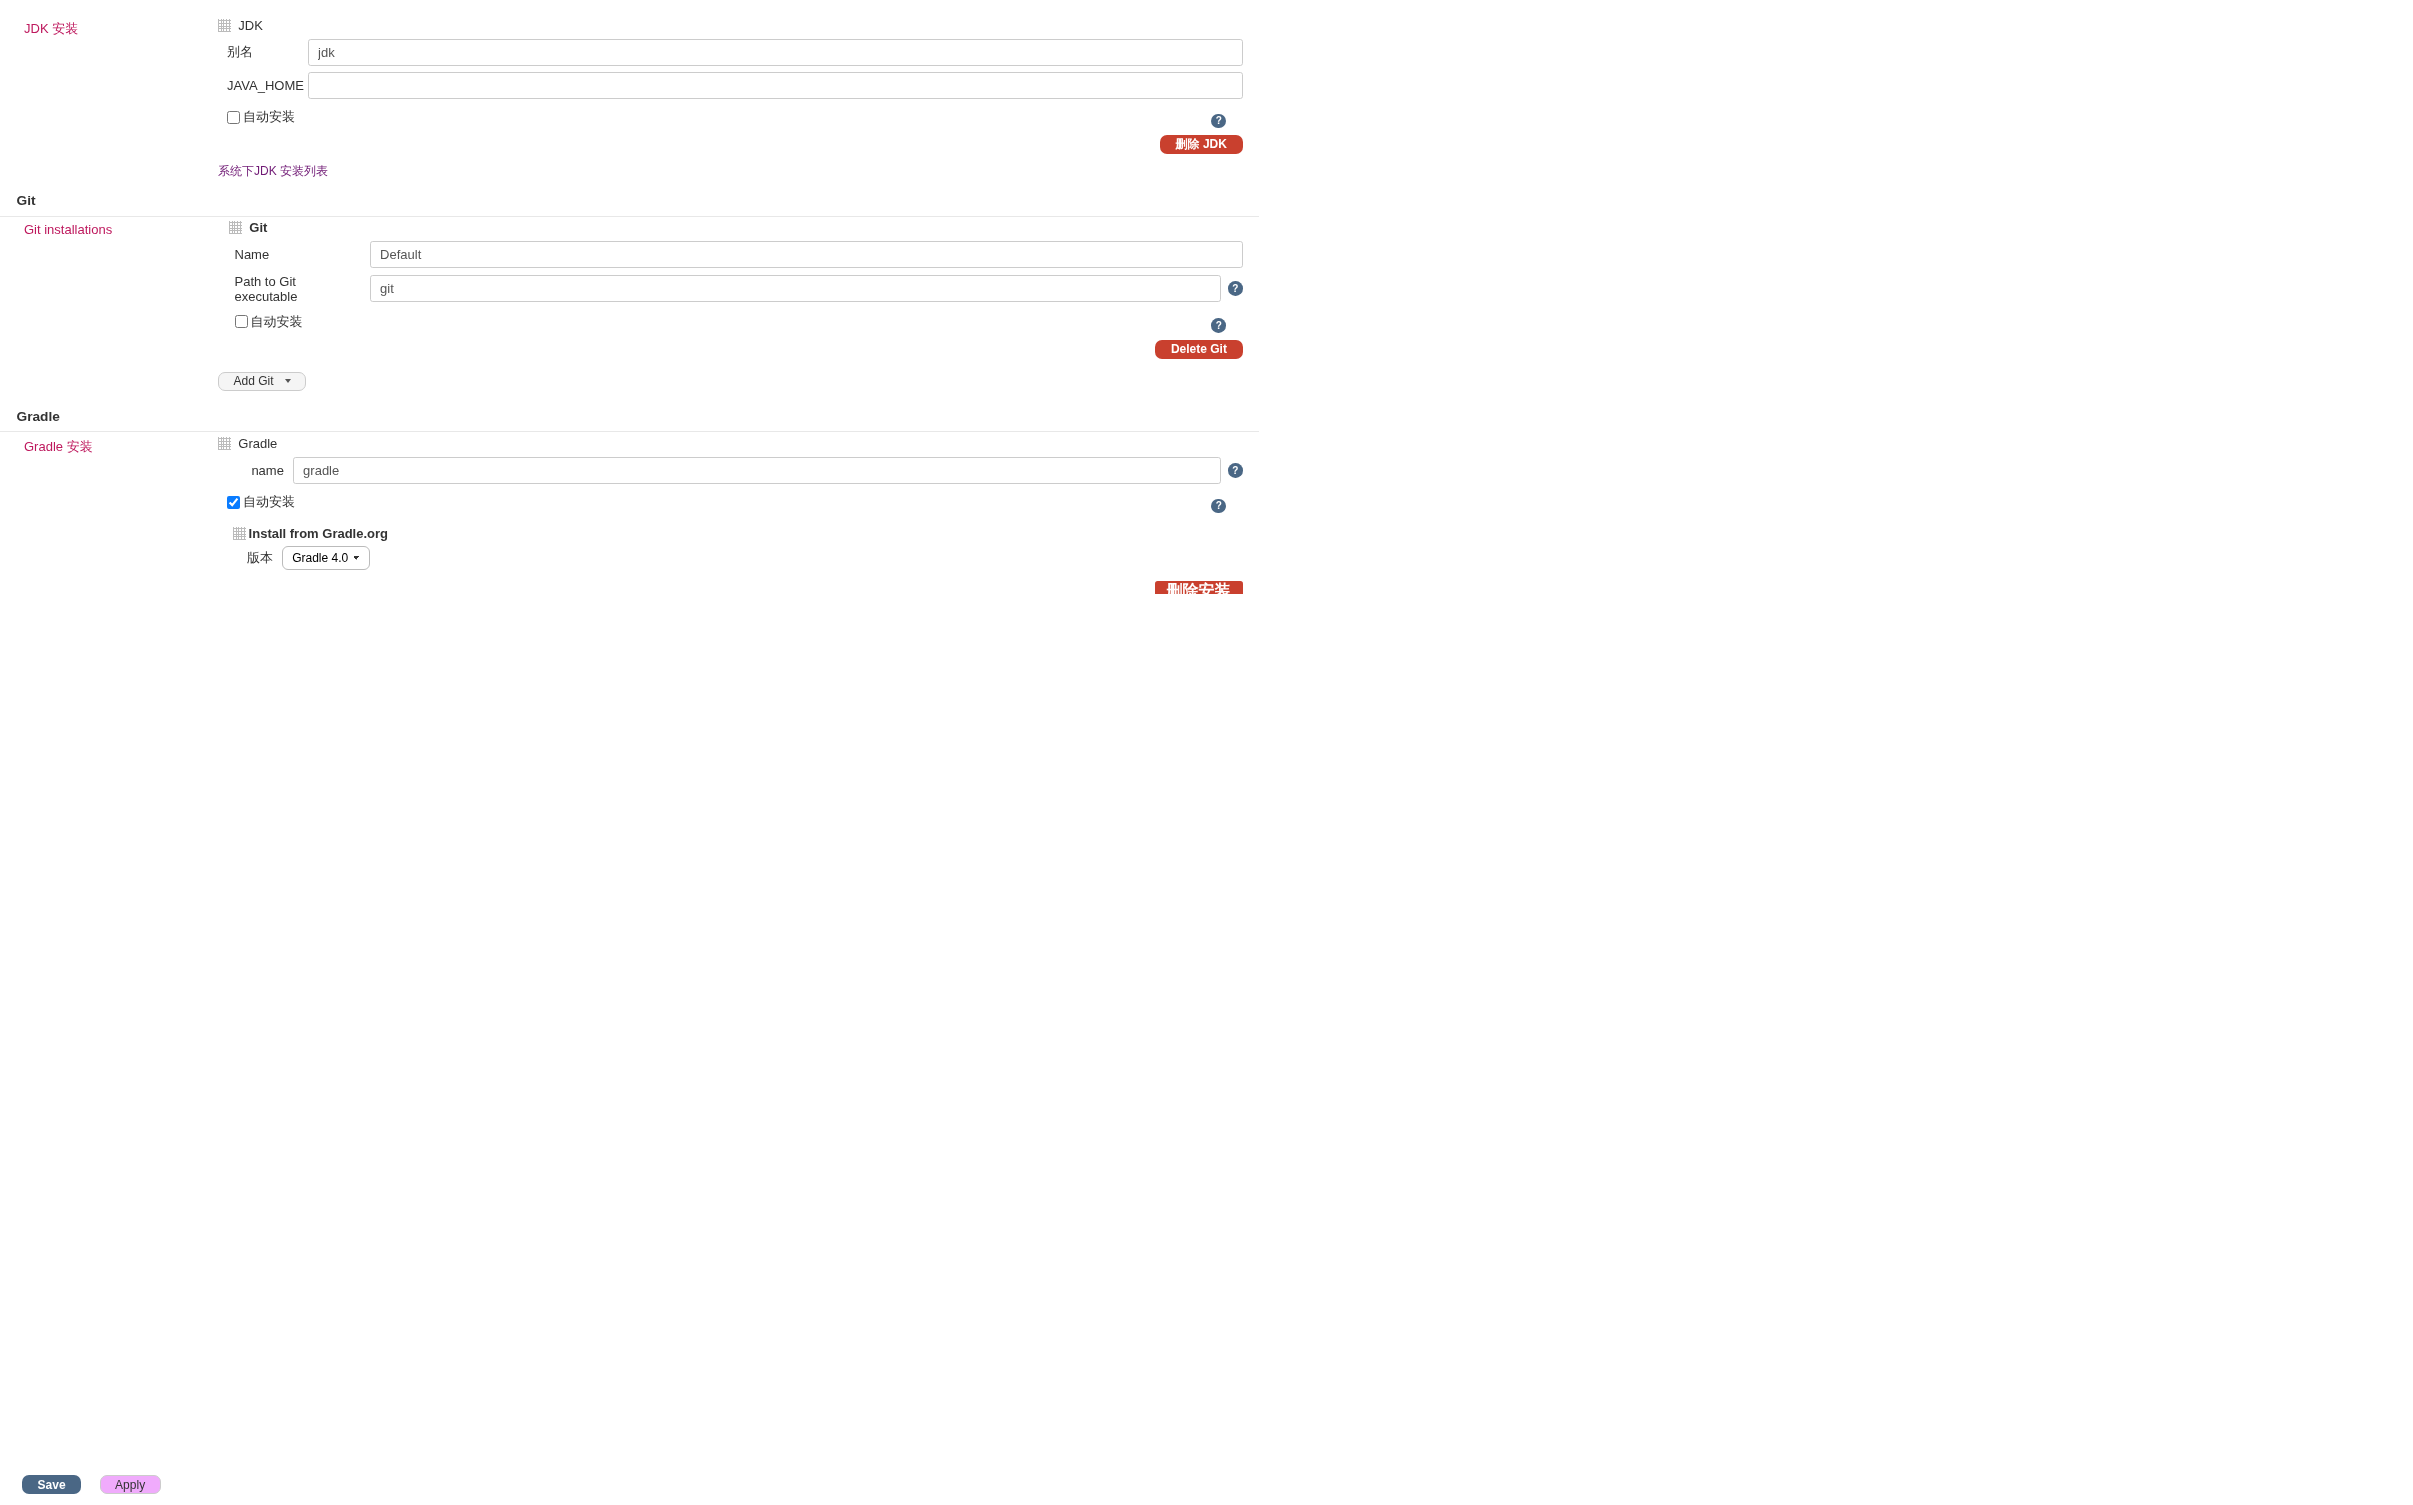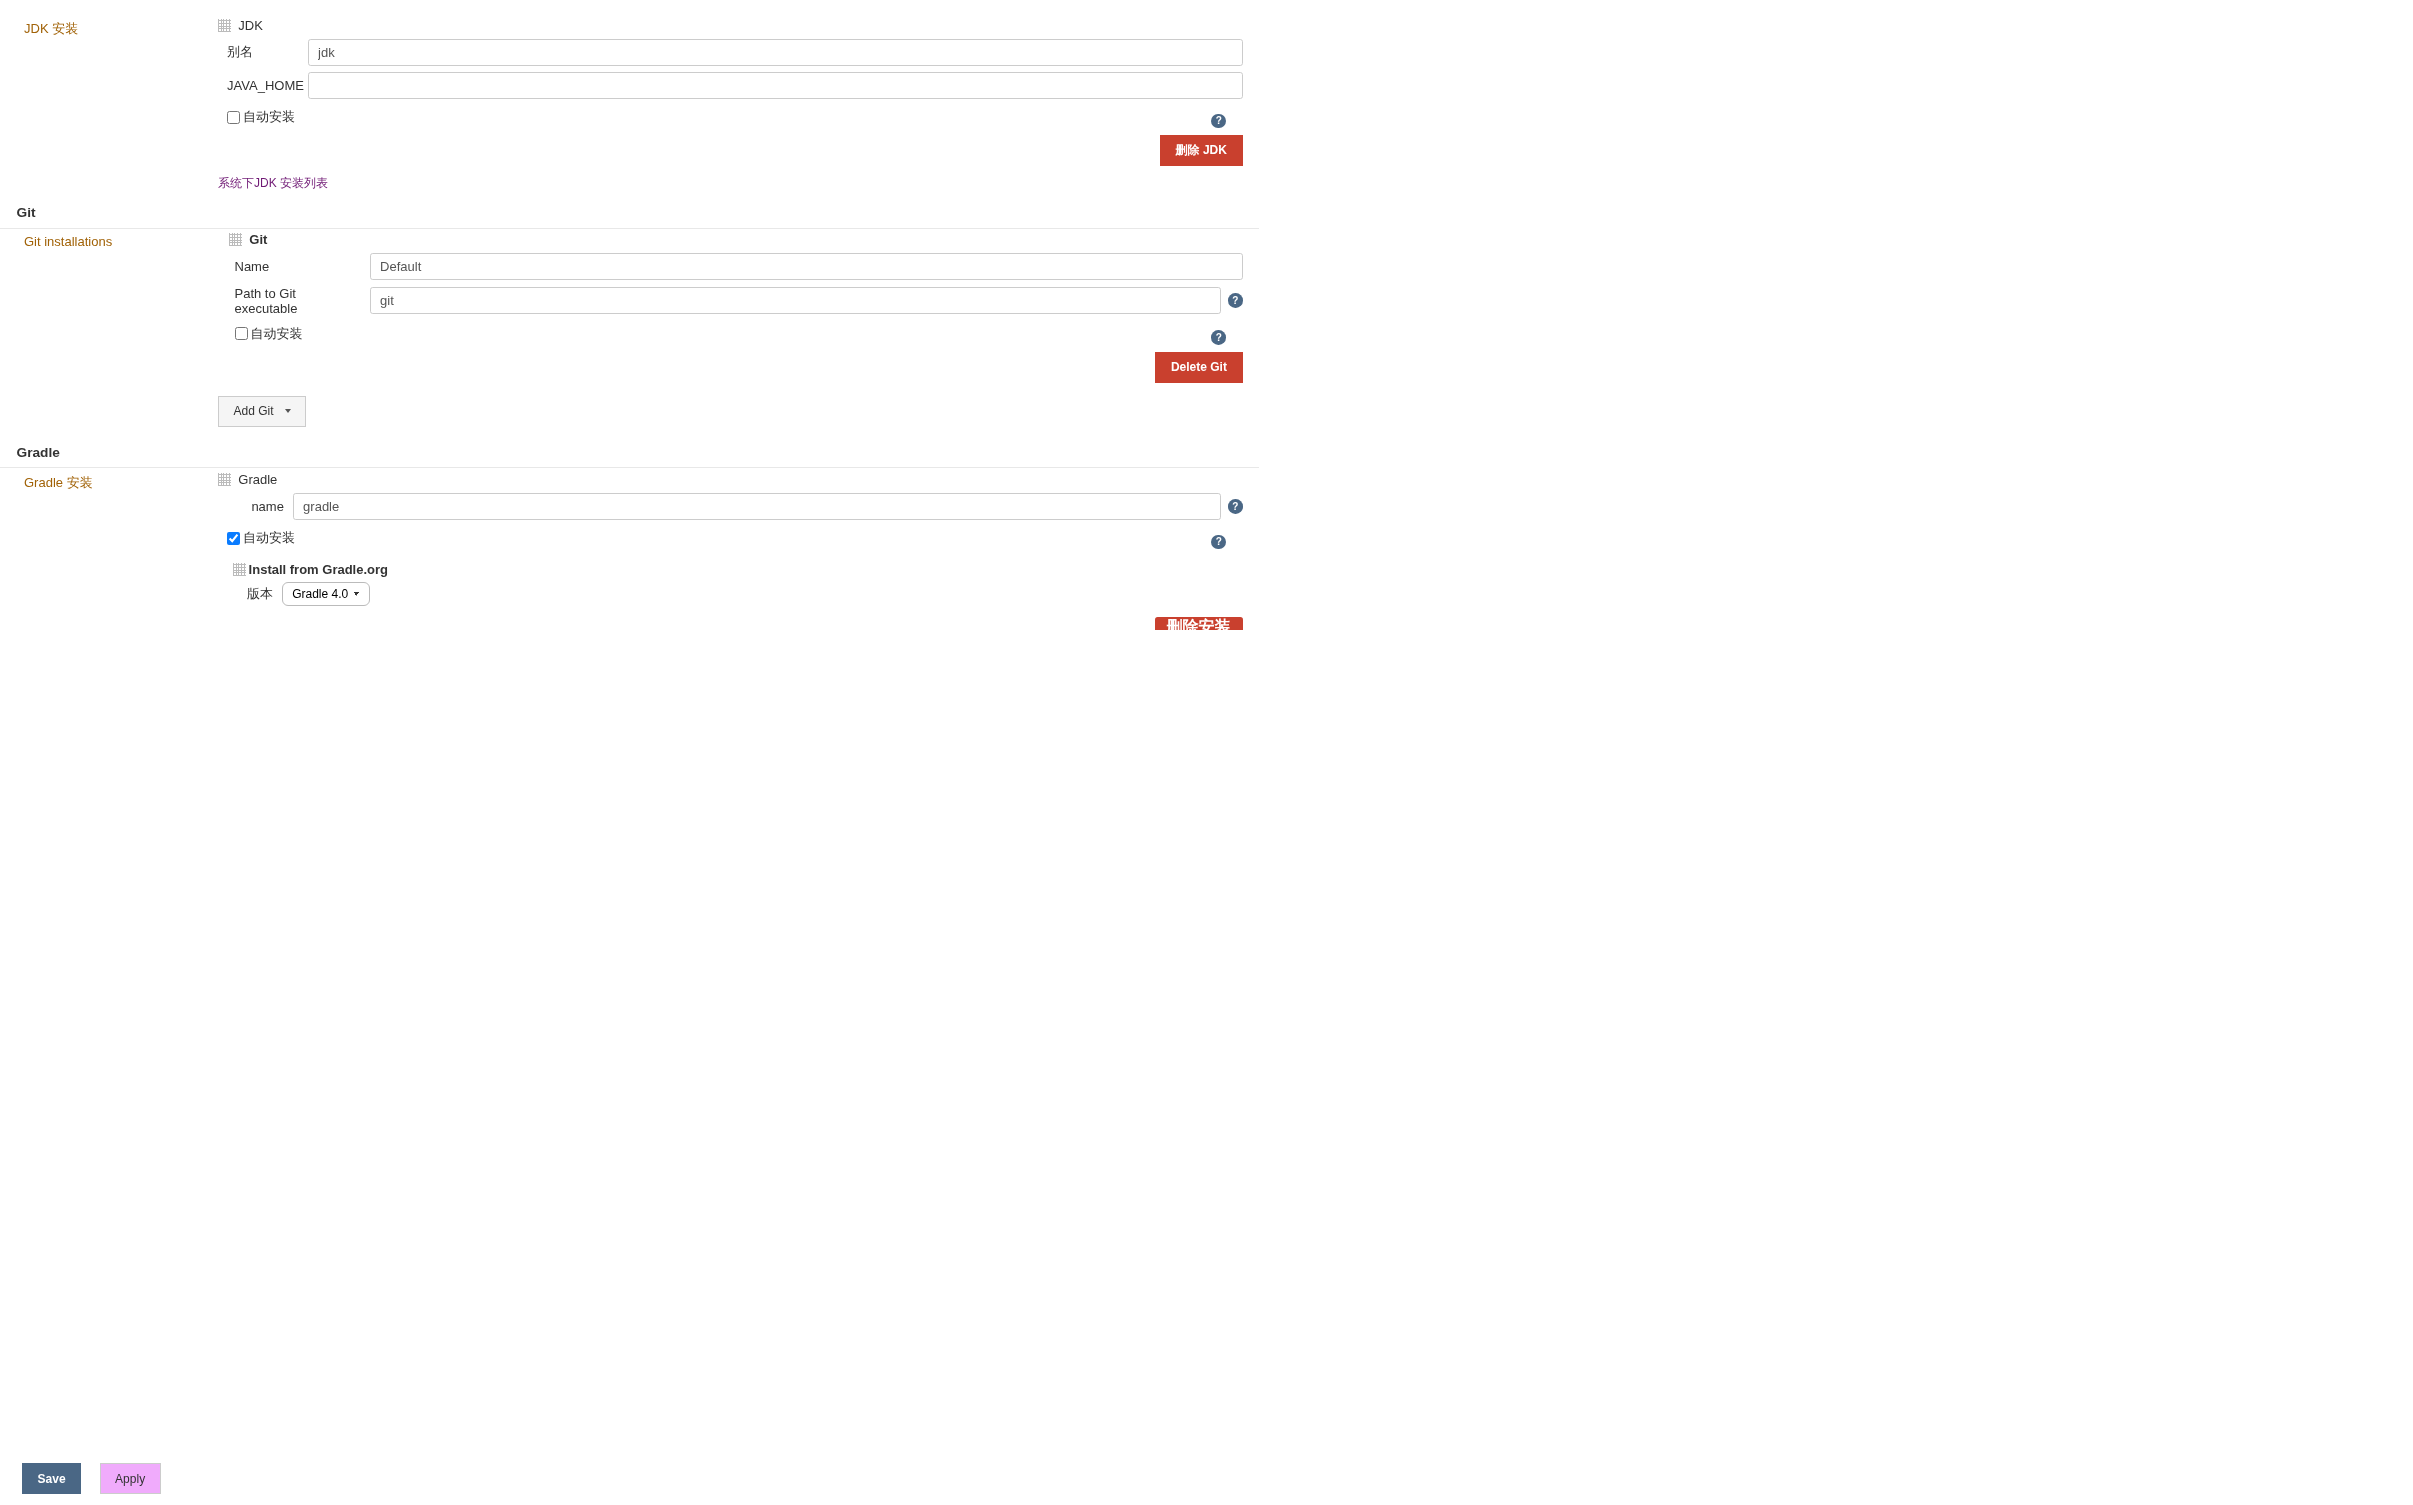--- a/index.html
+++ b/index.html
@@ -22,21 +22,21 @@
     padding: 5.5px 0 7.3px 16.5px;
     border-bottom: 0.9px solid #e8e8e8;
     margin-top: 3.7px;
   }
   .row { display: flex; align-items: flex-start; padding: 3.7px 0; }
   .col-left {
     width: 218px;
     padding-left: 24px;
     padding-top: 1.8px;
     font-size: 13px;
-    color: #a16207;
+    color: #be185d;
     flex-shrink: 0;
   }
   .col-main { flex: 1; padding-right: 16.5px; }
 
   .tool-block { margin-bottom: 7.3px; }
   .tool-header {
     display: flex;
     align-items: center;
     gap: 7.3px;
     font-size: 13px;
@@ -101,23 +101,23 @@
     margin-left: 7.3px;
     flex-shrink: 0;
     cursor: pointer;
   }
   .help-right { position: absolute; right: 16.5px; }
 
   .btn {
     display: inline-flex;
     align-items: center;
     justify-content: center;
-    height: 31px;
+    height: 19px;
     padding: 0 14.6px;
-    border-radius: 0;
+    border-radius: 7px;
     font-size: 12px;
     font-weight: 600;
     cursor: pointer;
     border: 0.9px solid transparent;
   }
   .btn-grey {
     background: #f5f5f5;
     border: 0.9px solid #ccc;
     color: #333;
     font-weight: 500;

